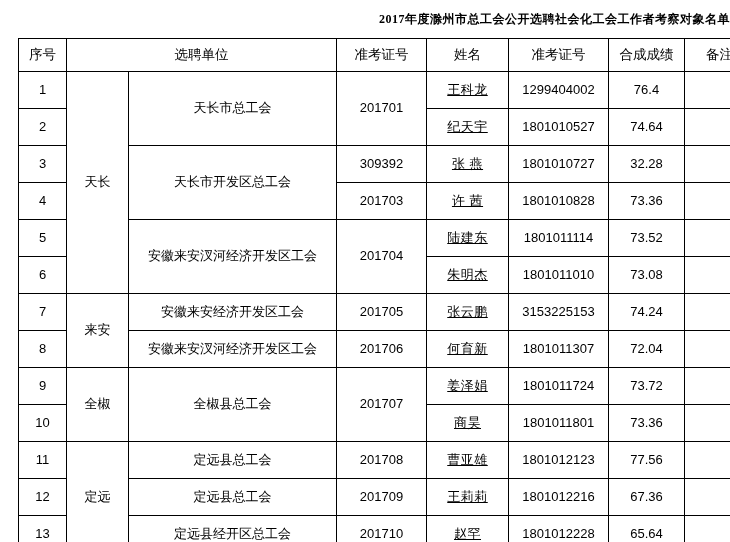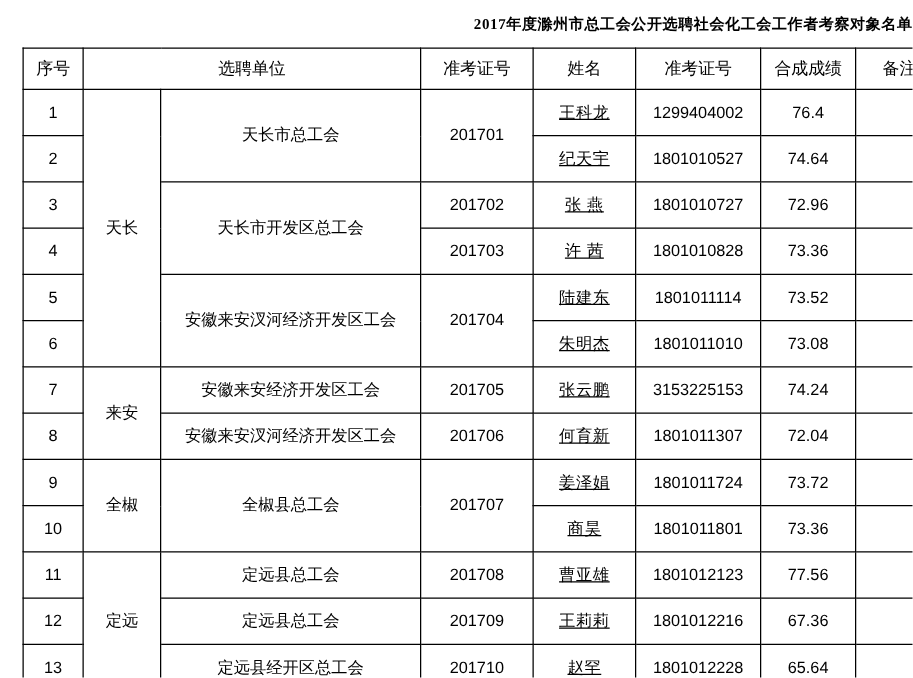--- a/index.html
+++ b/index.html
@@ -104,24 +104,24 @@
         <td>2</td>
         <td class="name-cell">纪天宇</td>
         <td>1801010527</td>
         <td>74.64</td>
         <td></td>
       </tr>
 
       <tr>
         <td>3</td>
         <td rowspan="2">天长市开发区总工会</td>
-        <td>201702</td>
+        <td>309392</td>
         <td class="name-cell">张 燕</td>
         <td>1801010727</td>
-        <td>72.96</td>
+        <td>32.28</td>
         <td></td>
       </tr>
 
       <tr>
         <td>4</td>
         <td>201703</td>
         <td class="name-cell">许 茜</td>
         <td>1801010828</td>
         <td>73.36</td>
         <td></td>

